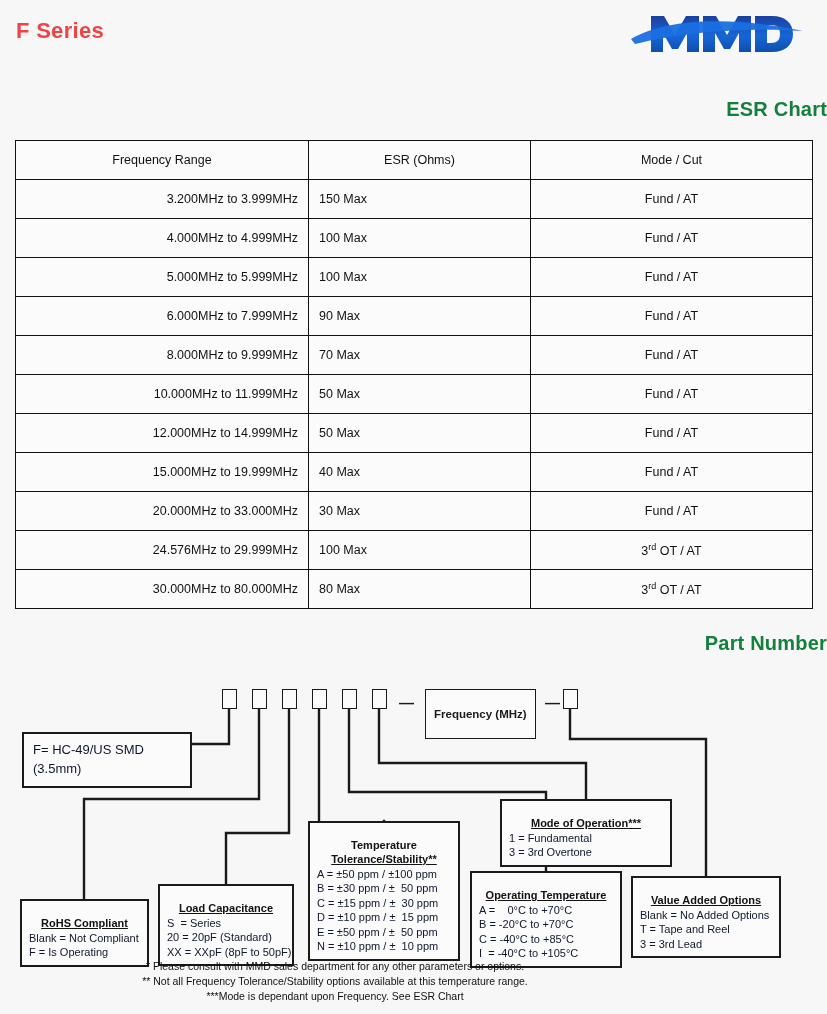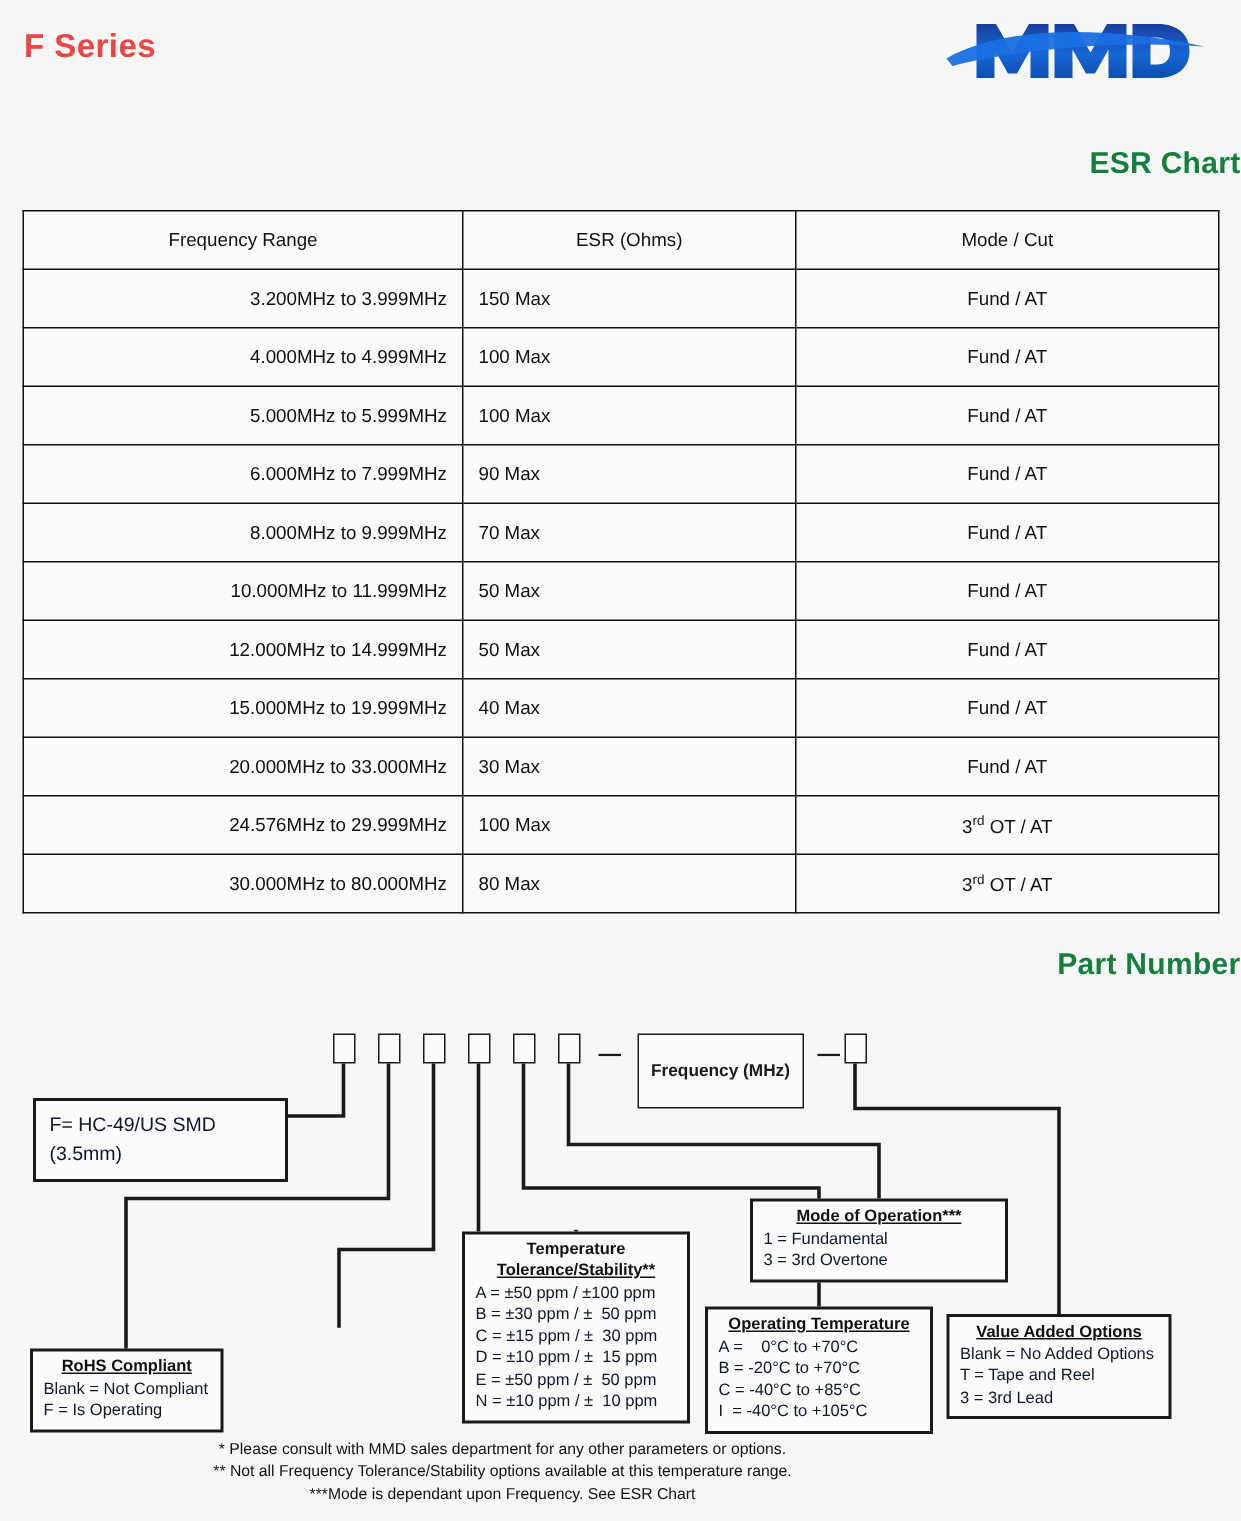--- a/index.html
+++ b/index.html
@@ -112,21 +112,21 @@
     color: #1a1a1a;
     box-sizing: border-box;
     white-space: nowrap;
   }
 
   .legend-box {
     position: absolute;
     border: 2px solid #1a1a1a;
     background: #fbfbfb;
     box-sizing: border-box;
-    padding: 4px 7px 5px 7px;
+    padding: 16px 7px 5px 7px;
   }
   .legend-box .lb-title {
     display: block;
     text-align: center;
     font-size: 11px;
     font-weight: bold;
     text-decoration: underline;
     color: #111;
     line-height: 1.25;
     white-space: nowrap;
@@ -316,20 +316,26 @@
     <span class="lb-line">F= HC-49/US SMD</span>
     <span class="lb-line">(3.5mm)</span>
   </div>
 
   <div class="legend-box" id="box-rohs">
     <span class="lb-title">RoHS Compliant</span>
     <span class="lb-line">Blank = Not Compliant</span>
     <span class="lb-line">F = Is Operating</span>
   </div>
 
+  <div class="legend-box" id="box-loadcap">
+    <span class="lb-title">Load Capacitance</span>
+    <span class="lb-line">S  = Series</span>
+    <span class="lb-line">20 = 20pF (Standard)</span>
+    <span class="lb-line">XX = XXpF (8pF to 50pF)</span>
+  </div>
 
   <div class="legend-box" id="box-temptol">
     <span class="lb-title no-ul">Temperature</span>
     <span class="lb-title">Tolerance/Stability**</span>
     <span class="lb-line">A = ±50 ppm / ±100 ppm</span>
     <span class="lb-line">B = ±30 ppm / ±  50 ppm</span>
     <span class="lb-line">C = ±15 ppm / ±  30 ppm</span>
     <span class="lb-line">D = ±10 ppm / ±  15 ppm</span>
     <span class="lb-line">E = ±50 ppm / ±  50 ppm</span>
     <span class="lb-line">N = ±10 ppm / ±  10 ppm</span>

